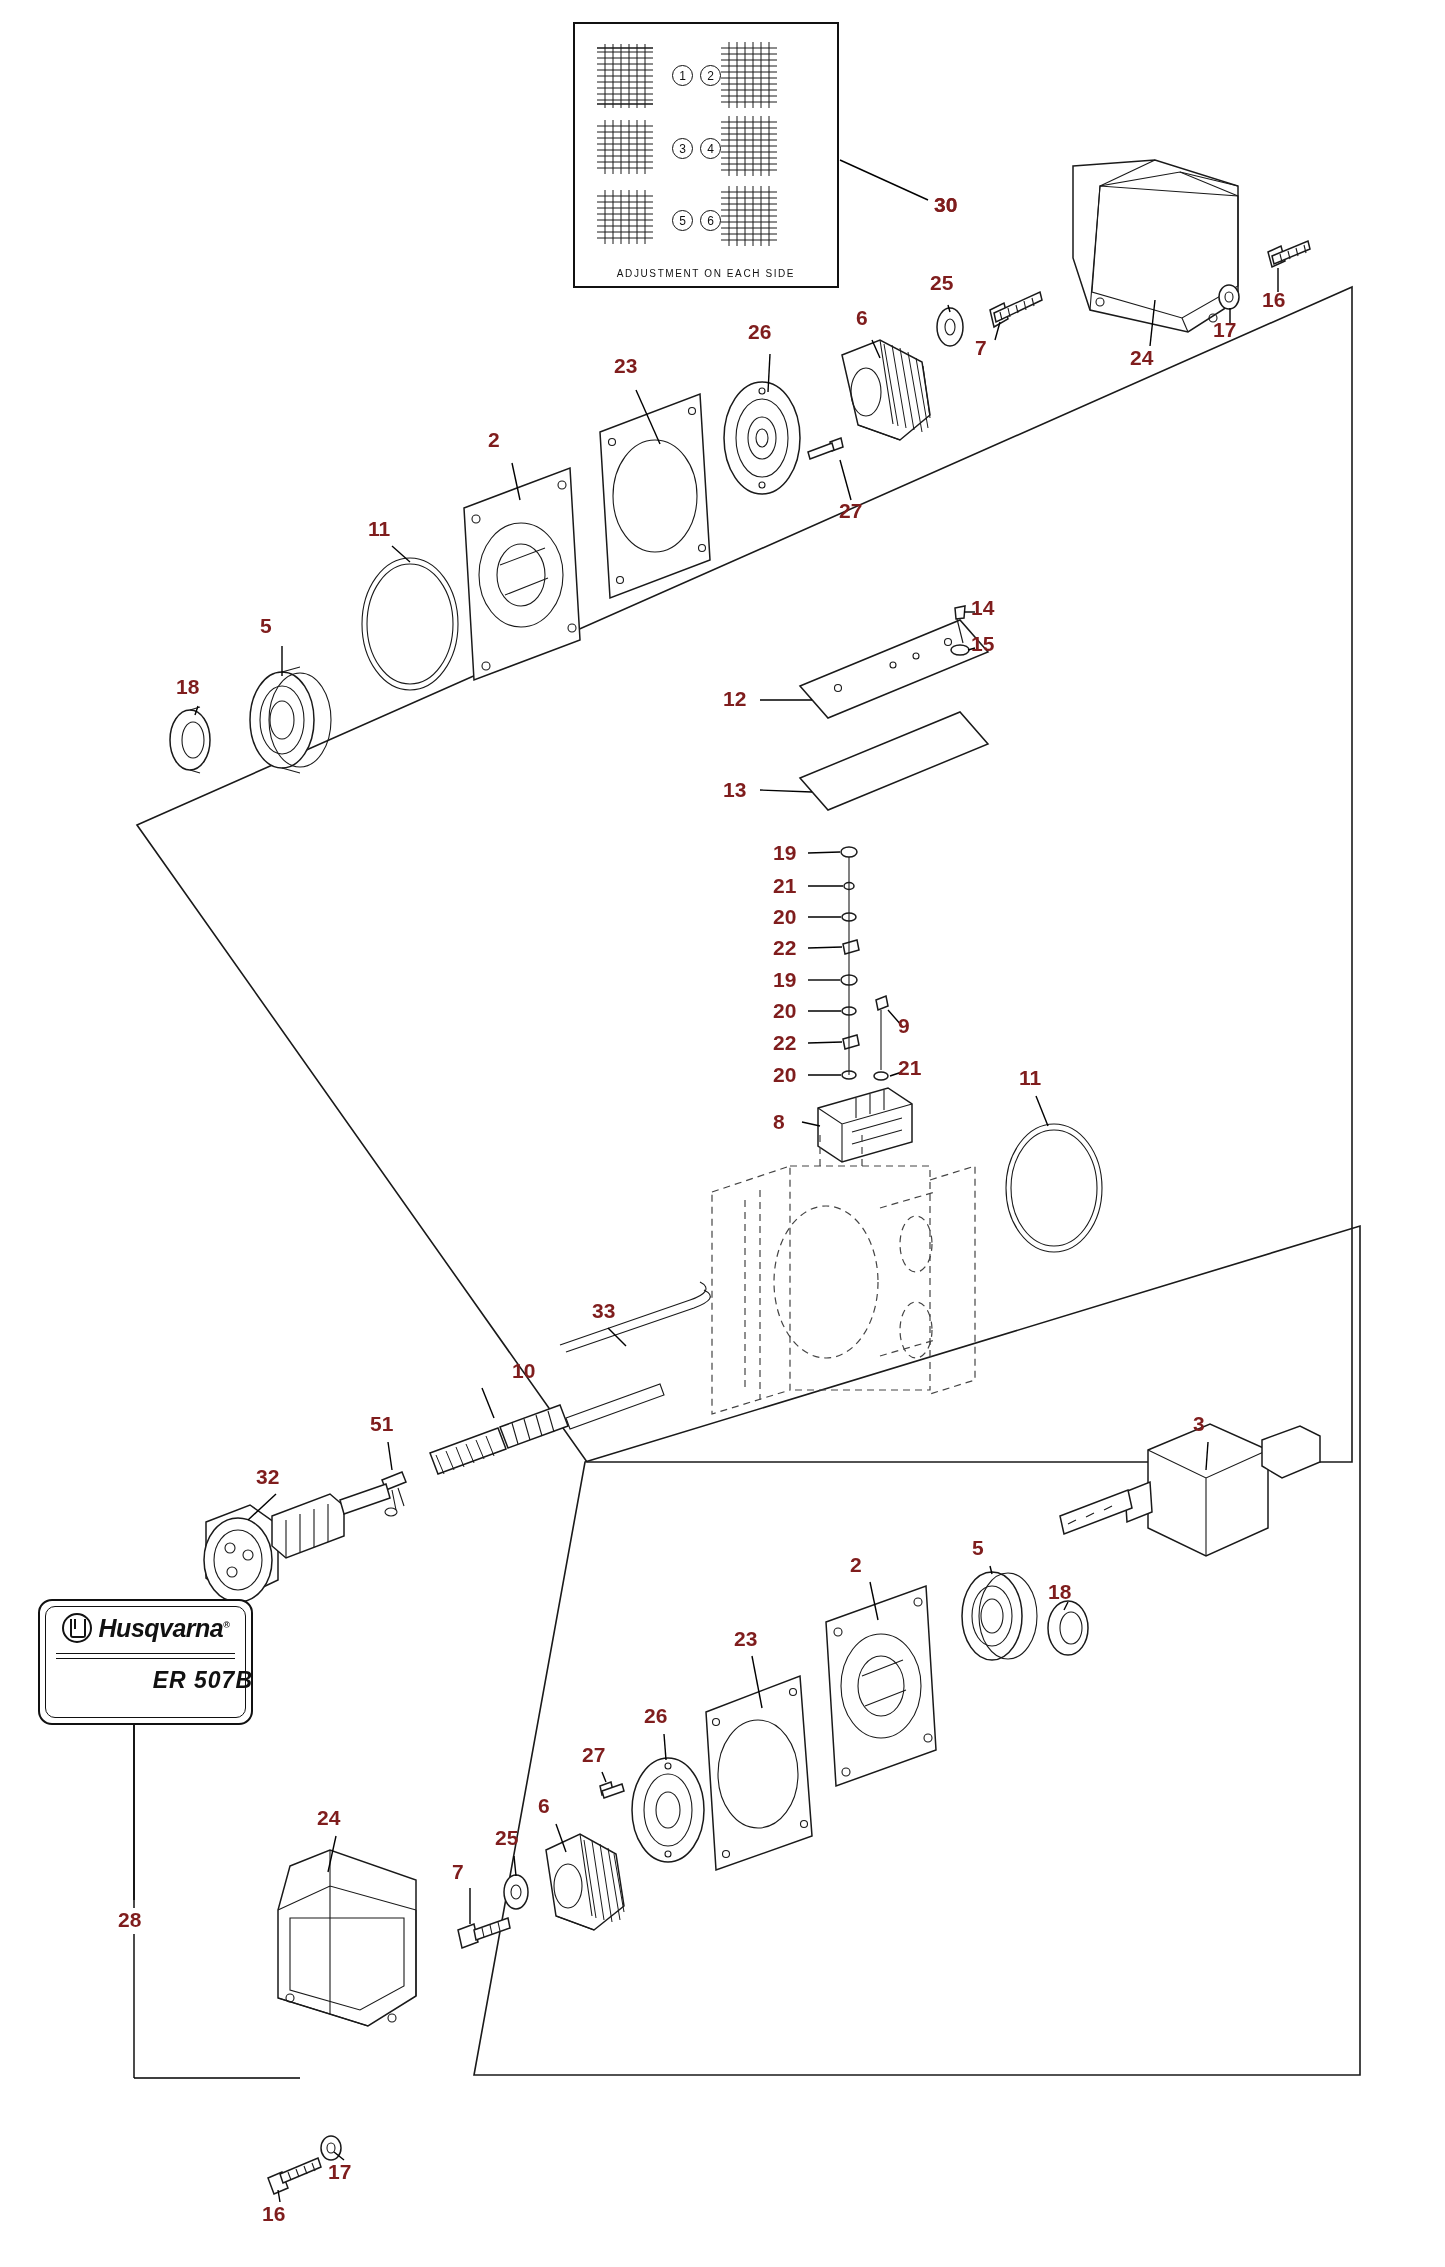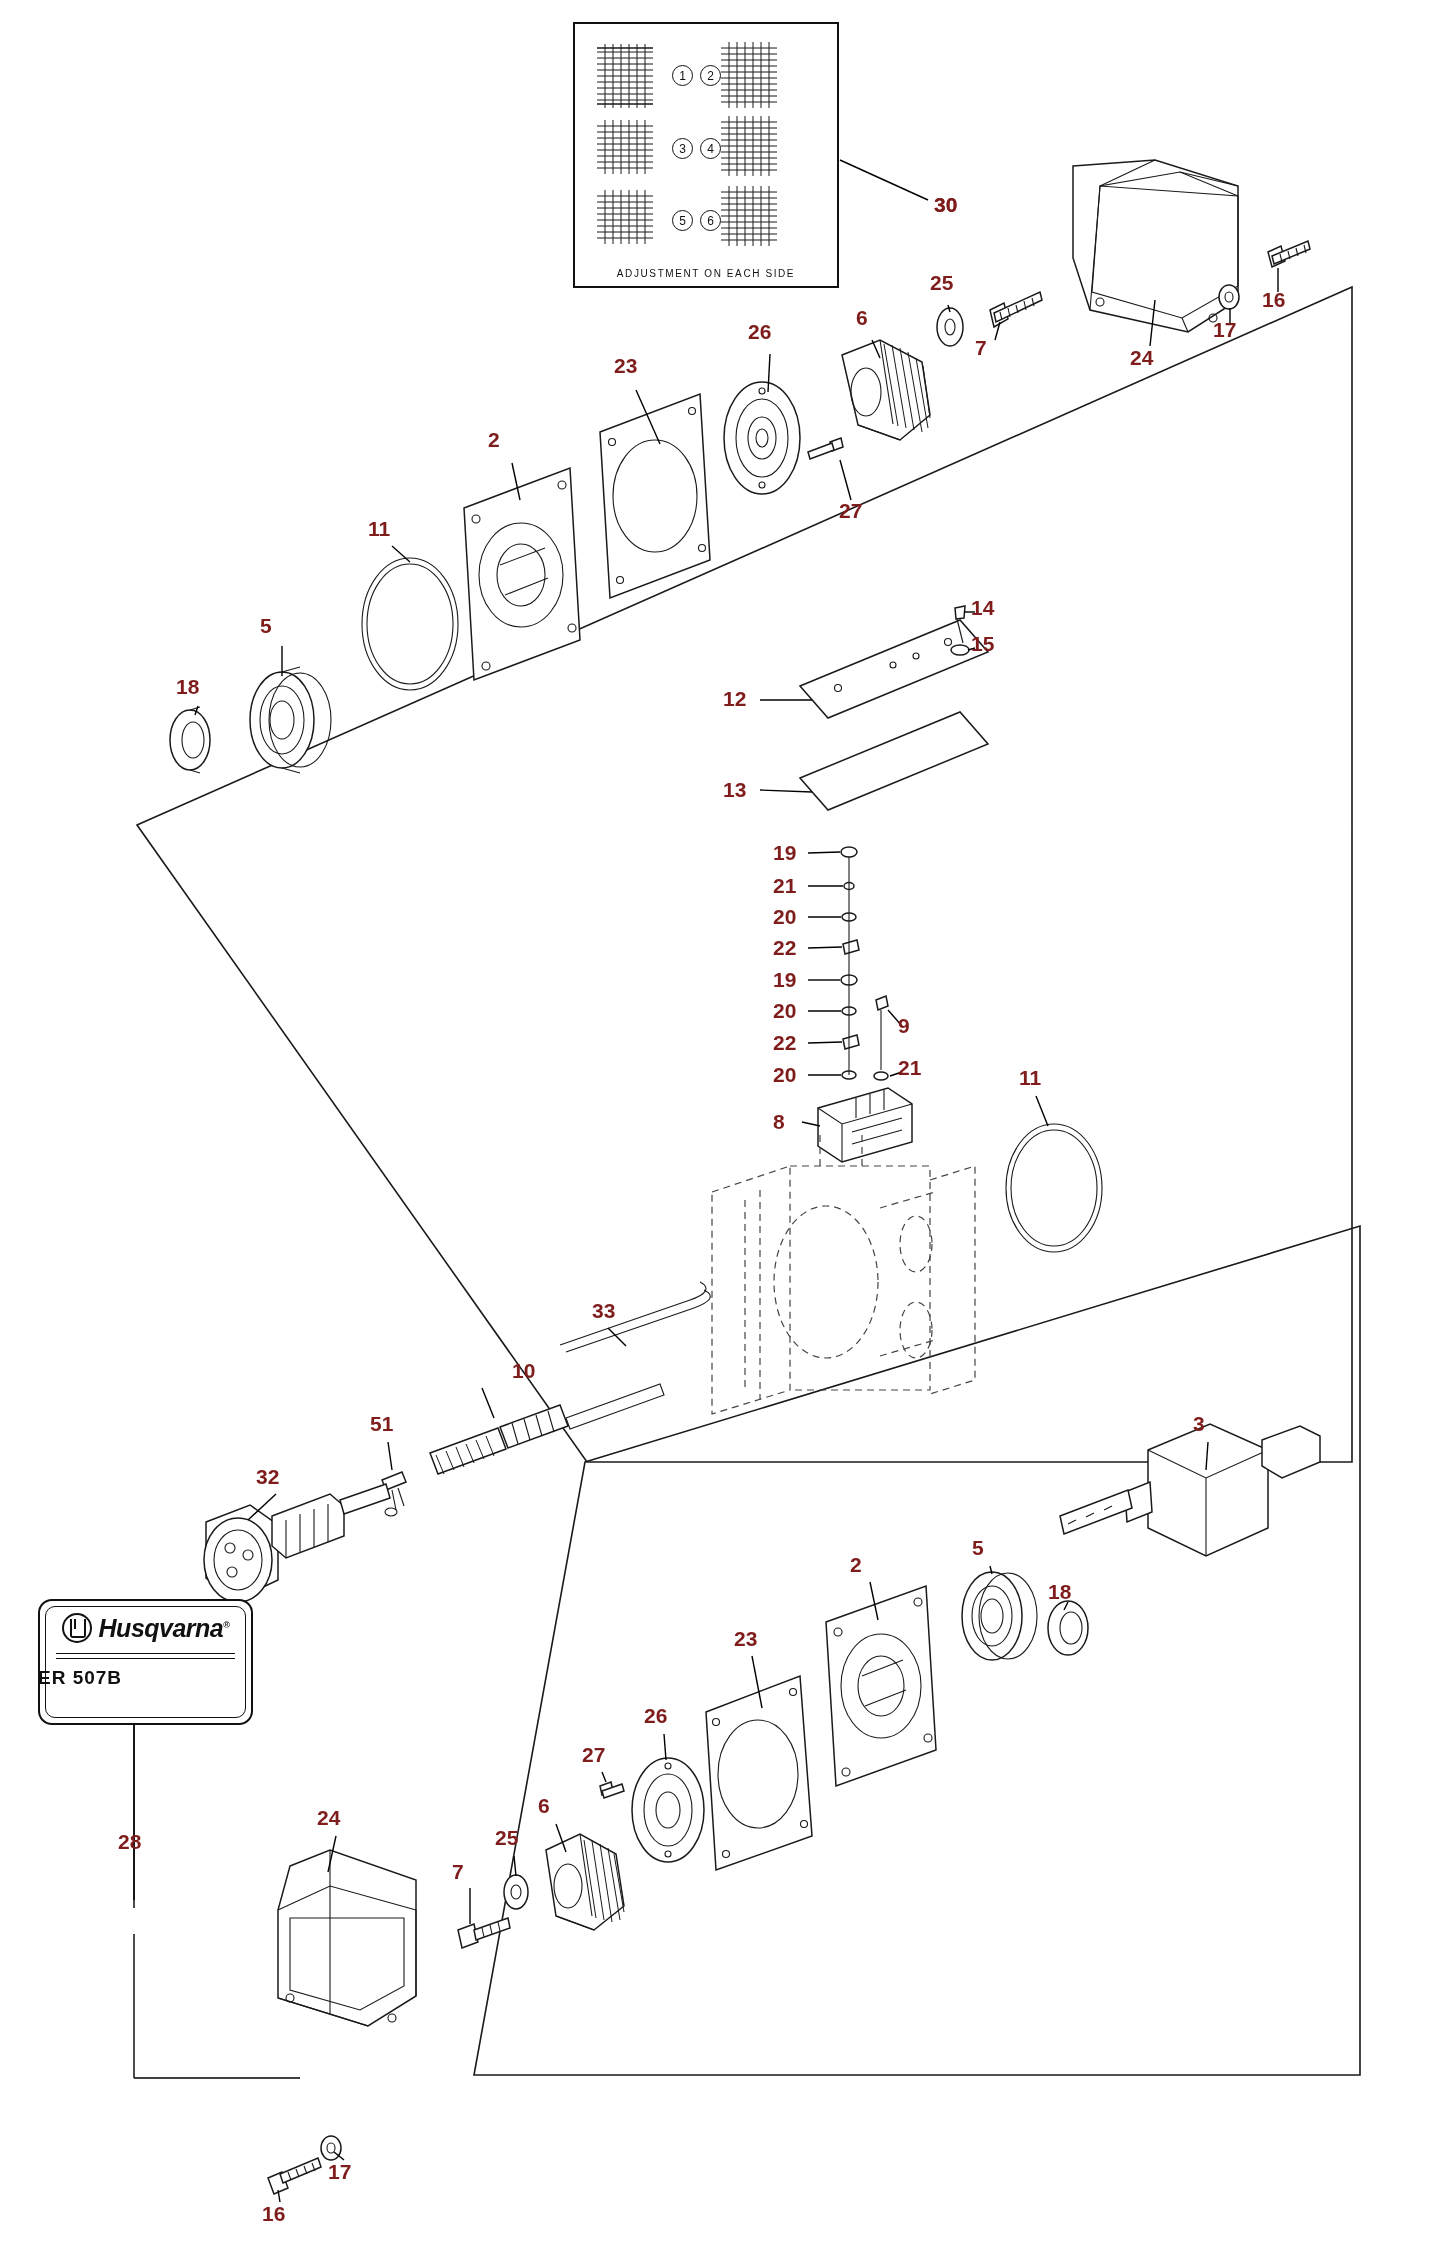--- a/index.html
+++ b/index.html
@@ -142,24 +142,25 @@
   .plate-rule2 {
     position: absolute;
     left: 18px; right: 18px;
     top: 59px;
     border-top: 1.5px solid #111;
   }
   .model-name {
     position: absolute;
     left: 0; right: 0;
     top: 68px;
-    text-align: left;
+    text-align: right;
     font-family: "Liberation Sans", sans-serif;
+    font-style: italic;
     font-weight: bold;
-    font-size: 19px;
+    font-size: 23px;
     letter-spacing: 1px;
     color: #111;
   }
   
   #chart-box {
     position: absolute;
     left: 573px;
     top: 22px;
     width: 266px;
     height: 266px;
@@ -638,19 +639,19 @@
       <div class="callout" style="left: 1048px; top: 1581px;">18</div>
       <div class="callout" style="left: 972px; top: 1537px;">5</div>
       <div class="callout" style="left: 850px; top: 1554px;">2</div>
       <div class="callout" style="left: 734px; top: 1628px;">23</div>
       <div class="callout" style="left: 644px; top: 1705px;">26</div>
       <div class="callout" style="left: 582px; top: 1744px;">27</div>
       <div class="callout" style="left: 538px; top: 1795px;">6</div>
       <div class="callout" style="left: 495px; top: 1827px;">25</div>
       <div class="callout" style="left: 452px; top: 1861px;">7</div>
       <div class="callout" style="left: 317px; top: 1807px;">24</div>
-      <div class="callout" style="left: 118px; top: 1831px;">28</div>
+      <div class="callout" style="left: 118px; top: 1909px;">28</div>
       <div class="callout" style="left: 328px; top: 2161px;">17</div>
       <div class="callout" style="left: 262px; top: 2203px;">16</div>
       <div class="callout" style="left: 934px; top: 194px;">30</div>
     </div>
 
 </div>
 
 </body></html>

